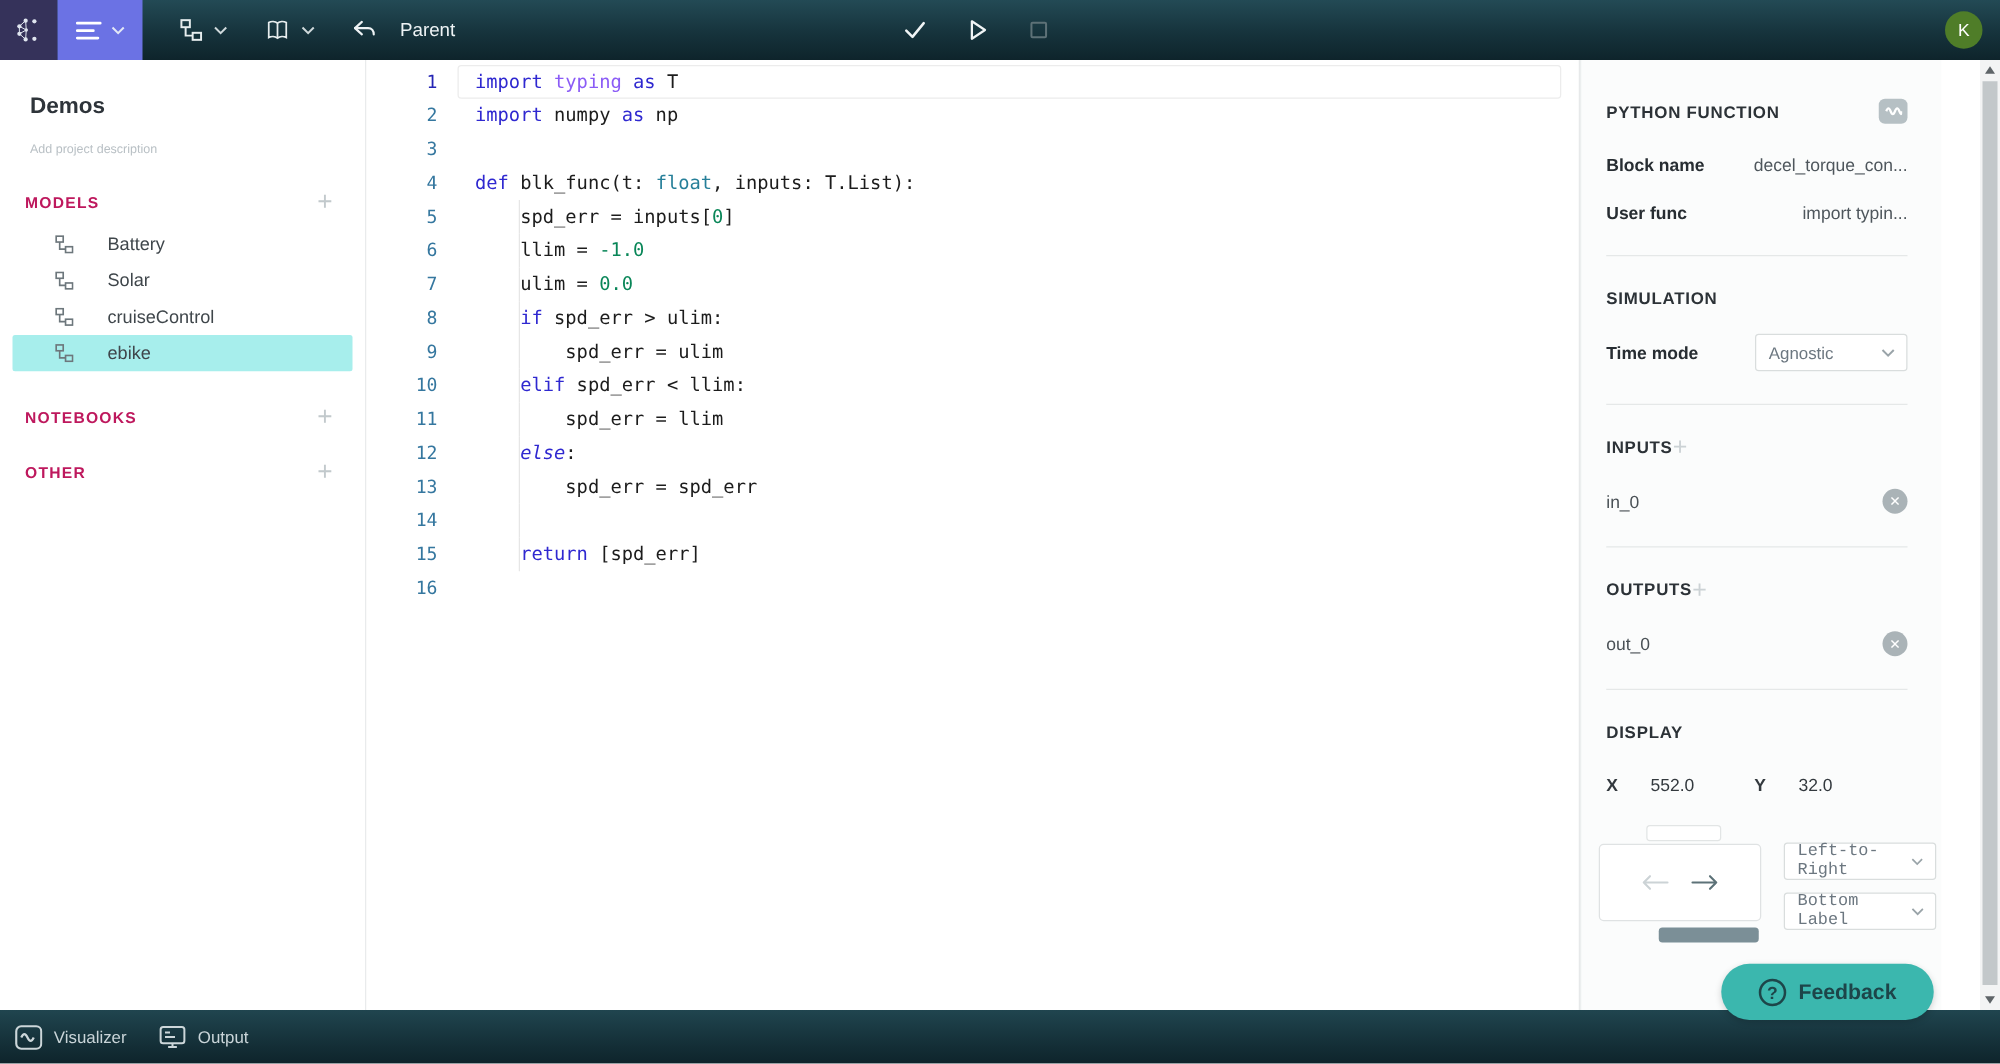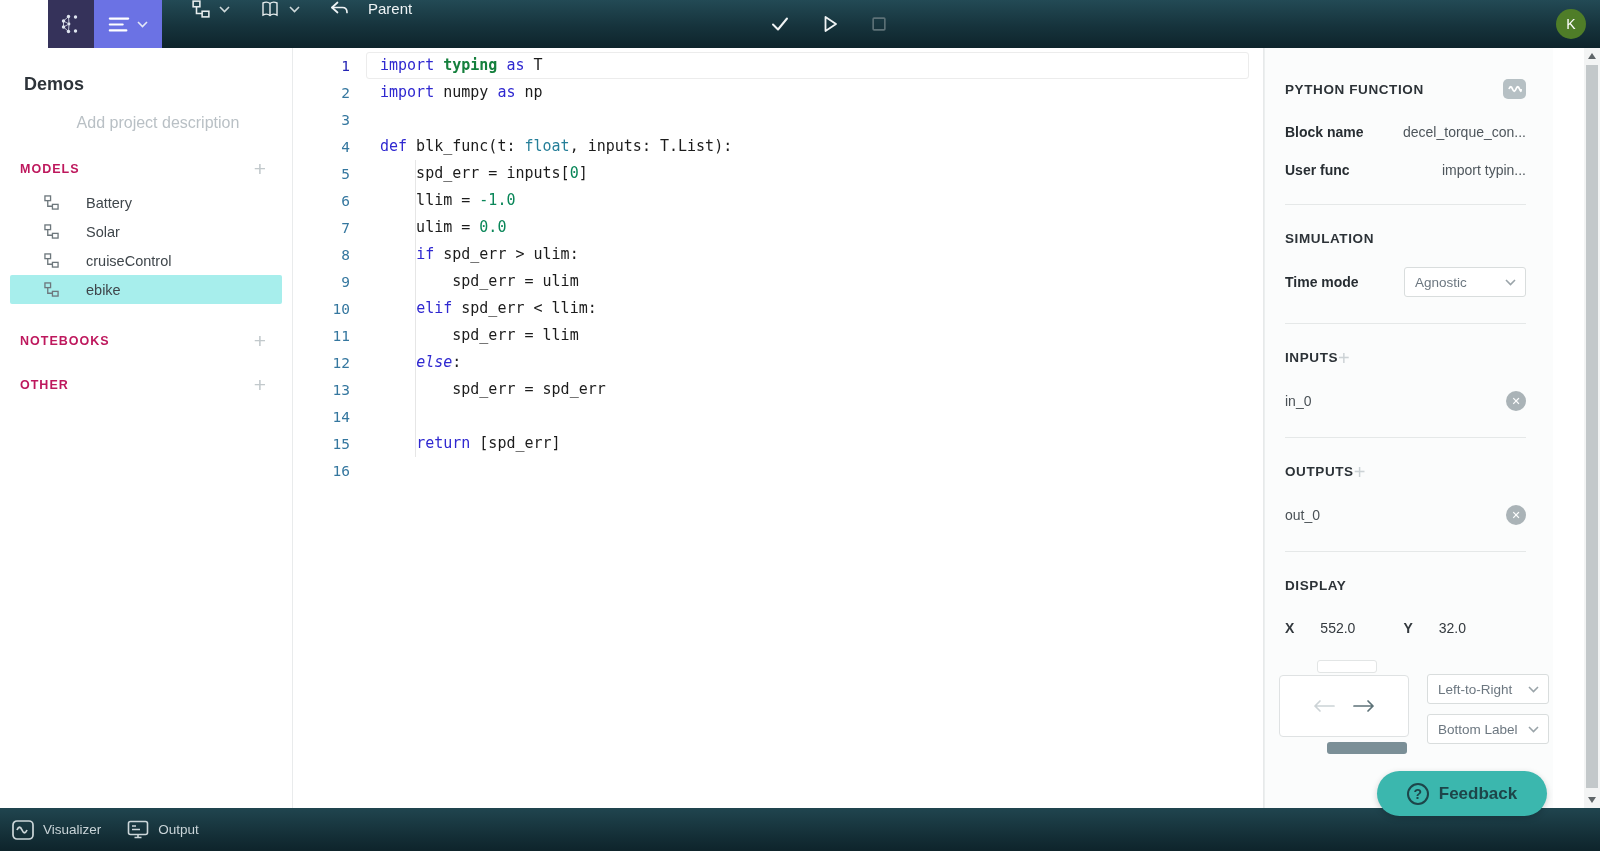--- a/index.html
+++ b/index.html
@@ -2,35 +2,35 @@
 <html><head>
 <meta charset="utf-8">
 <style>
   html,body{margin:0;padding:0;background:#ffffff;}
   .screen{position:relative;width:1600px;height:851px;overflow:hidden;
           font-family:"Liberation Sans",sans-serif;background:#ffffff;}
 
   
   .topbar{position:absolute;top:0;left:0;right:0;height:48px;
           background:linear-gradient(180deg,#234a55 0%,#16333c 55%,#0e242b 100%);
-          display:flex;align-items:flex-start;z-index:5;margin-left:48px;}
+          display:flex;align-items:center;z-index:5;}
   .logo-tile{width:46px;height:48px;background:#35325a;display:flex;align-items:center;justify-content:center;cursor:pointer;}
   .menu-tile{width:68px;height:48px;background:#6b72e4;display:flex;align-items:center;justify-content:center;gap:7px;cursor:pointer;}
   .tb-btn{background:none;border:none;padding:0;display:flex;align-items:center;gap:9px;cursor:pointer;}
   .tb-group{display:flex;align-items:center;margin-left:30px;}
   .parent-label{color:#eef3f5;font-size:15px;margin-left:10px;}
   .run-controls{position:absolute;left:722px;top:0;height:48px;display:flex;align-items:center;gap:30px;}
   .avatar{position:absolute;right:14px;top:9px;width:30px;height:30px;border-radius:50%;
           background:#4f7d28;color:#fff;font-size:14px;display:flex;align-items:center;justify-content:center;cursor:pointer;}
 
   
   .sidebar{position:absolute;top:48px;left:0;width:293px;bottom:43px;background:#fff;
            border-right:1px solid #e9ebec;box-sizing:border-box;}
   .proj-title{margin:26px 0 0 24px;font-size:18px;font-weight:600;color:#2e343a;}
-  .proj-desc{margin:19px 0 0 24px;font-size:16px;color:#b9c0c5;text-align:center;}
+  .proj-desc{margin:19px 0 0 24px;font-size:10px;color:#b9c0c5;}
   .side-sec-header{display:flex;align-items:center;justify-content:space-between;
                    margin:30px 26px 0 20px;}
   .side-sec-label{font-size:12.5px;font-weight:bold;letter-spacing:1px;color:#be185d;}
   .side-plus{font-size:21px;font-weight:300;color:#c2c9cc;line-height:14px;cursor:pointer;}
   .side-list{margin-top:12px;}
   .side-item{height:29px;display:flex;align-items:center;gap:27px;margin:0 10px;
              padding-left:34px;font-size:14.5px;color:#3f464b;border-radius:2px;cursor:pointer;}
   .side-item.selected{background:#a7eeec;}
 
   
@@ -65,21 +65,21 @@
             display:flex;align-items:center;justify-content:space-between;
             padding:0 9px 0 10px;box-sizing:border-box;font-size:13.5px;color:#6c7780;cursor:pointer;}
   .port-row{display:flex;justify-content:space-between;align-items:center;margin-top:26px;}
   .port-name{font-size:14px;color:#4a5156;}
   .x-btn{width:20px;height:20px;border-radius:50%;background:#aab3b7;color:#fff;font-size:11px;
          display:flex;align-items:center;justify-content:center;cursor:pointer;}
   .xy-row{display:flex;align-items:center;margin-top:27px;font-size:14px;color:#33393e;}
   .xy-label{font-weight:bold;}
   .xy-value{margin-left:26px;cursor:pointer;}
   .xy-gap{width:48px;}
-  .disp-grid{display:flex;margin-top:24px;}
+  .disp-grid{display:flex;margin-top:24px;font-family:Liberation Mono, monospace;}
   .orient{position:relative;width:132px;height:95px;flex:none;}
   .orient-top-pill{position:absolute;left:32px;top:0;width:58px;height:11px;background:#fff;
                    border:1px solid #e2e5e5;border-radius:3px;cursor:pointer;}
   .orient-box{position:absolute;left:-6px;top:15px;width:128px;height:60px;background:#fff;
               border:1px solid #dfe2e3;border-radius:4px;display:flex;align-items:center;
               justify-content:center;gap:16px;cursor:pointer;}
   .orient-bottom-pill{position:absolute;left:42px;top:82px;width:80px;height:12px;
                       background:#7b8f97;border-radius:3px;cursor:pointer;}
   .disp-drops{display:flex;flex-direction:column;gap:10px;margin-left:10px;margin-top:14px;}
 
@@ -242,21 +242,21 @@
           <span class="side-plus">+</span>
         </div>
       </div>
   </aside>
 
   <main class="editor">
     <div id="code-lines">
         <div class="code-line active">
           <div class="active-box"></div>
           <span class="ln">1</span>
-          <pre class="code-text"><span style="color: rgb(47, 40, 208);">import</span><span style="color: #15803d; font-weight: bold;"> typing </span><span style="color: rgb(47, 40, 208);">as</span><span style="color: rgb(28, 28, 28);"> T</span></pre>
+          <pre class="code-text"><span style="color: rgb(47, 40, 208);">import</span><span style="color: #8b5cf6;"> typing </span><span style="color: rgb(47, 40, 208);">as</span><span style="color: rgb(28, 28, 28);"> T</span></pre>
         </div>
         <div class="code-line">
           <span class="ln">2</span>
           <pre class="code-text"><span style="color: rgb(47, 40, 208);">import</span><span style="color: rgb(28, 28, 28);"> numpy </span><span style="color: rgb(47, 40, 208);">as</span><span style="color: rgb(28, 28, 28);"> np</span></pre>
         </div>
         <div class="code-line">
           <span class="ln">3</span>
           <pre class="code-text"></pre>
         </div>
         <div class="code-line">

